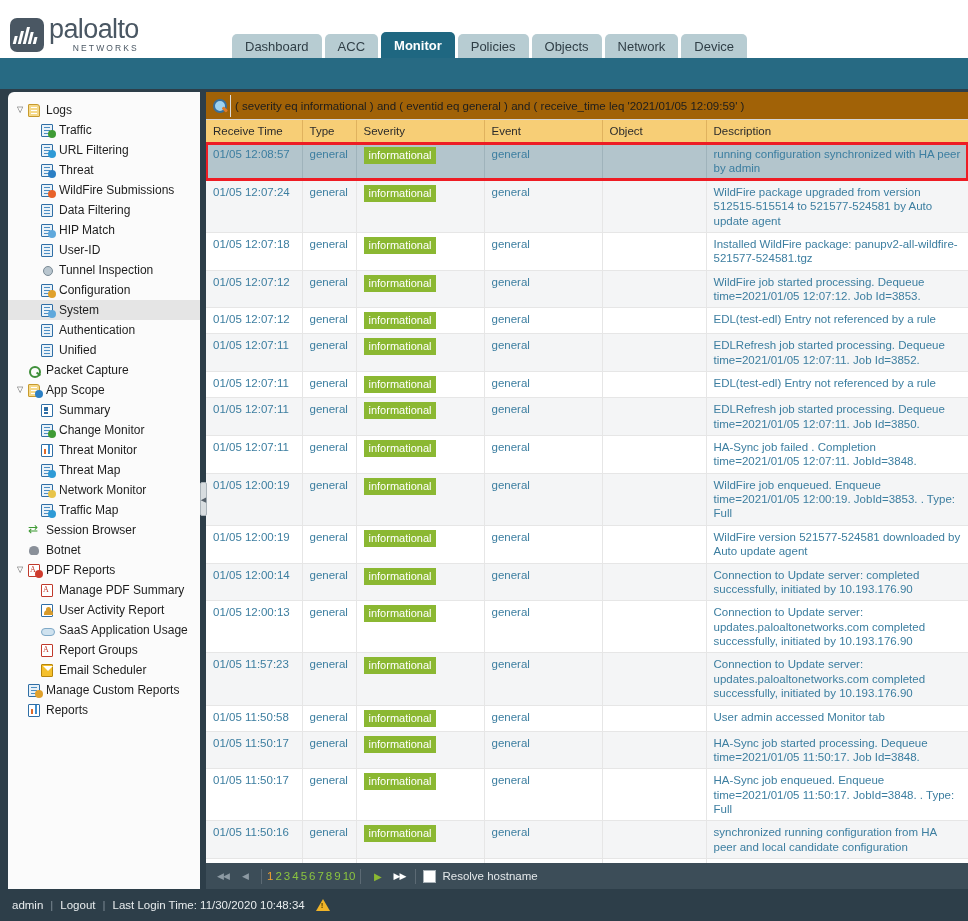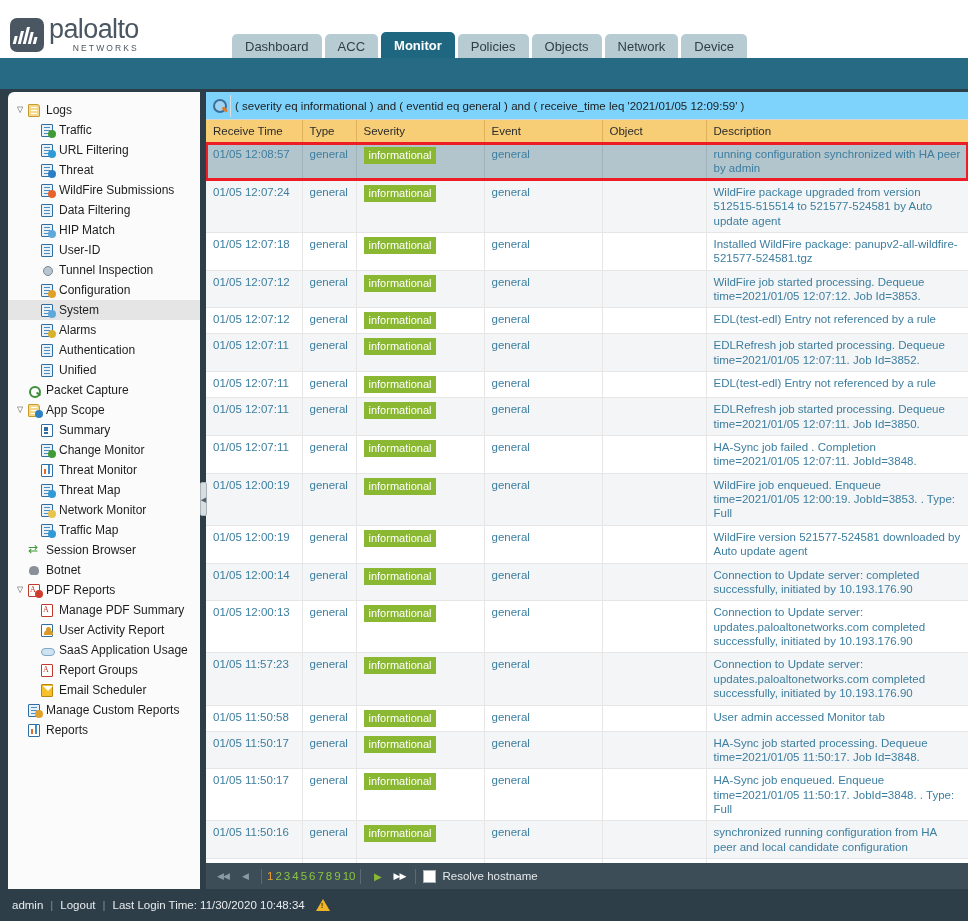--- a/index.html
+++ b/index.html
@@ -250,21 +250,21 @@
   
   .main {
     position: absolute; left: 206px; top: 92px;
     width: 762px; height: 797px;
     background: #ffffff;
     display: flex; flex-direction: column;
   }
 
   .searchbar {
     height: 28px; flex: 0 0 28px;
-    background: #7dd3fc;
+    background: #a16207;
     border-bottom: 1px solid #d5d5d5;
     display: flex; align-items: center;
     padding-left: 4px;
   }
   .search-icon {
     width: 20px; height: 20px; flex: 0 0 20px;
     position: relative;
     cursor: pointer;
   }
   .search-icon::before {
@@ -526,28 +526,20 @@
         </div>
         <div class="ti-label">Configuration</div>
       </div>
       <div class="tree-item selected" style="padding-left: 19px;">
         <div class="twisty"></div>
         <div class="ti-icon">
           <div class="ic"></div>
           <div class="badge-dot bd-mon"></div>
         </div>
         <div class="ti-label">System</div>
-      </div>
-      <div class="tree-item" style="padding-left: 19px;">
-        <div class="twisty"></div>
-        <div class="ti-icon">
-          <div class="ic"></div>
-          <div class="badge-dot bd-bell"></div>
-        </div>
-        <div class="ti-label">Alarms</div>
       </div>
       <div class="tree-item" style="padding-left: 19px;">
         <div class="twisty"></div>
         <div class="ti-icon">
           <div class="ic"></div>
         </div>
         <div class="ti-label">Authentication</div>
       </div>
       <div class="tree-item" style="padding-left: 19px;">
         <div class="twisty"></div>

